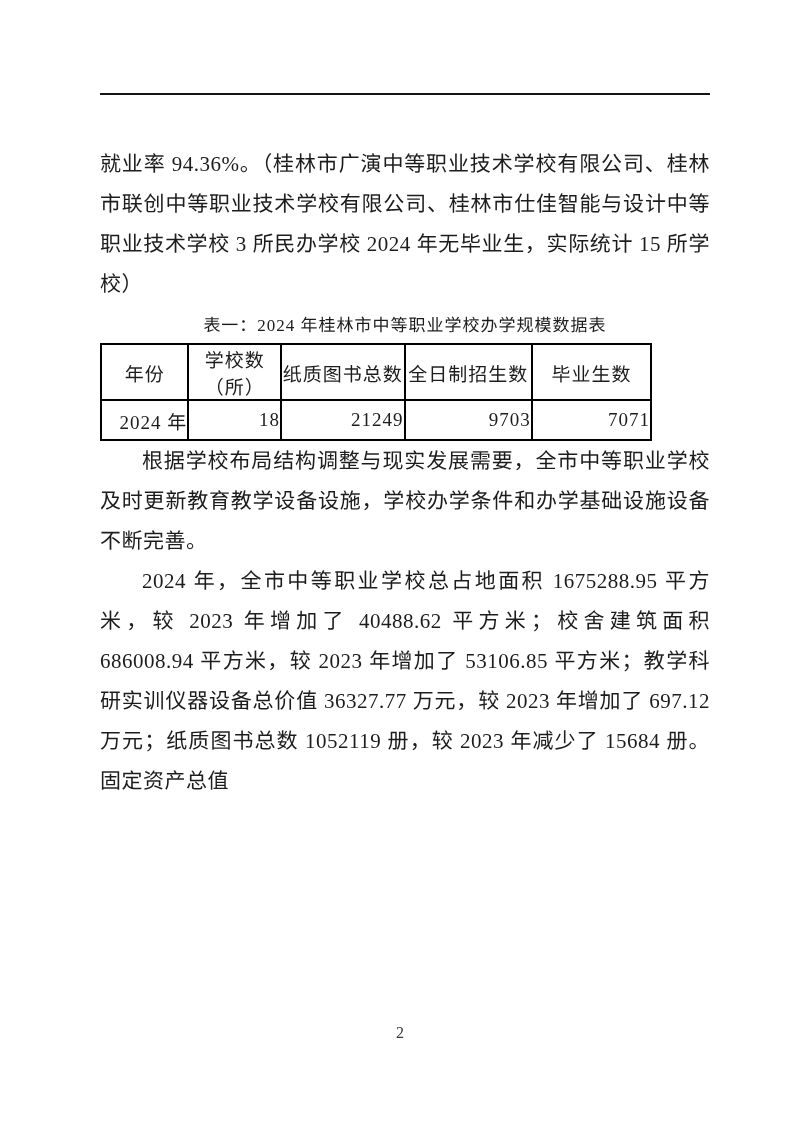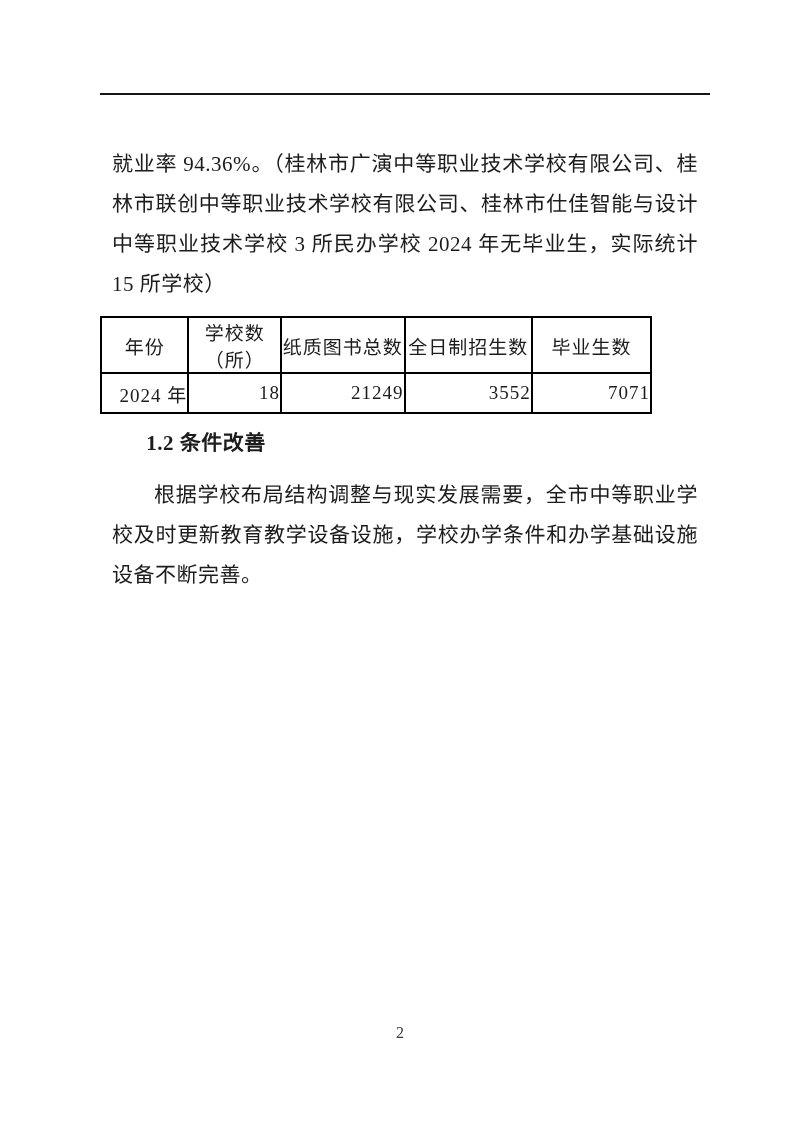--- a/index.html
+++ b/index.html
@@ -18,21 +18,21 @@
   .content {
     margin-left: 100px;
     margin-right: 90px;
   }
   .header-rule {
     margin-top: 93px;
     height: 0;
     border-bottom: 2.5px solid #151515;
   }
   p.body-text {
-    margin: 12px;
+    margin: 0;
     font-size: 21px;
     line-height: 40px;
     text-align: justify;
     text-align-last: left;
     letter-spacing: 0.5px;
   }
   .first-para {
     margin-top: 49px !important;
   }
   .indent {
@@ -89,42 +89,43 @@
 </head>
 <body>
 
 <div class="content">
 
   <div class="header-rule"></div>
 
   <p class="body-text first-para">就业率 94.36%。（桂林市广演中等职业技术学校有限公司、桂林市联创中等职业技术学校有限公司、桂林市仕佳智能与设计中等职业技术学校 3 所民办学校 2024 年无毕业生，实际统计 15 所学校）</p>
 
 
+  <p class="table-caption">表一：2024 年桂林市中等职业学校办学规模数据表</p>
 
   <table class="data-table">
     <thead>
       <tr>
         <th class="col-year">年份</th>
         <th class="col-count">学校数（所）</th>
         <th class="col-enrolled">纸质图书总数</th>
         <th class="col-admit">全日制招生数</th>
         <th class="col-grad">毕业生数</th>
       </tr>
     </thead>
     <tbody>
       <tr>
         <td>2024 年</td>
         <td>18</td>
         <td>21249</td>
-        <td>3552</td>
+        <td>9703</td>
         <td>7071</td>
       </tr>
     </tbody>
   </table>
 
-  <h2 class="section-heading">1.2 条件改善</h2>
 
   <p class="body-text indent">根据学校布局结构调整与现实发展需要，全市中等职业学校及时更新教育教学设备设施，学校办学条件和办学基础设施设备不断完善。</p>
 
+  <p class="body-text indent">2024 年，全市中等职业学校总占地面积 1675288.95 平方米，较 2023 年增加了 40488.62 平方米；校舍建筑面积 686008.94 平方米，较 2023 年增加了 53106.85 平方米；教学科研实训仪器设备总价值 36327.77 万元，较 2023 年增加了 697.12 万元；纸质图书总数 1052119 册，较 2023 年减少了 15684 册。固定资产总值</p>
 
 </div>
 
 <div class="page-footer">2</div>
 
 </body></html>

